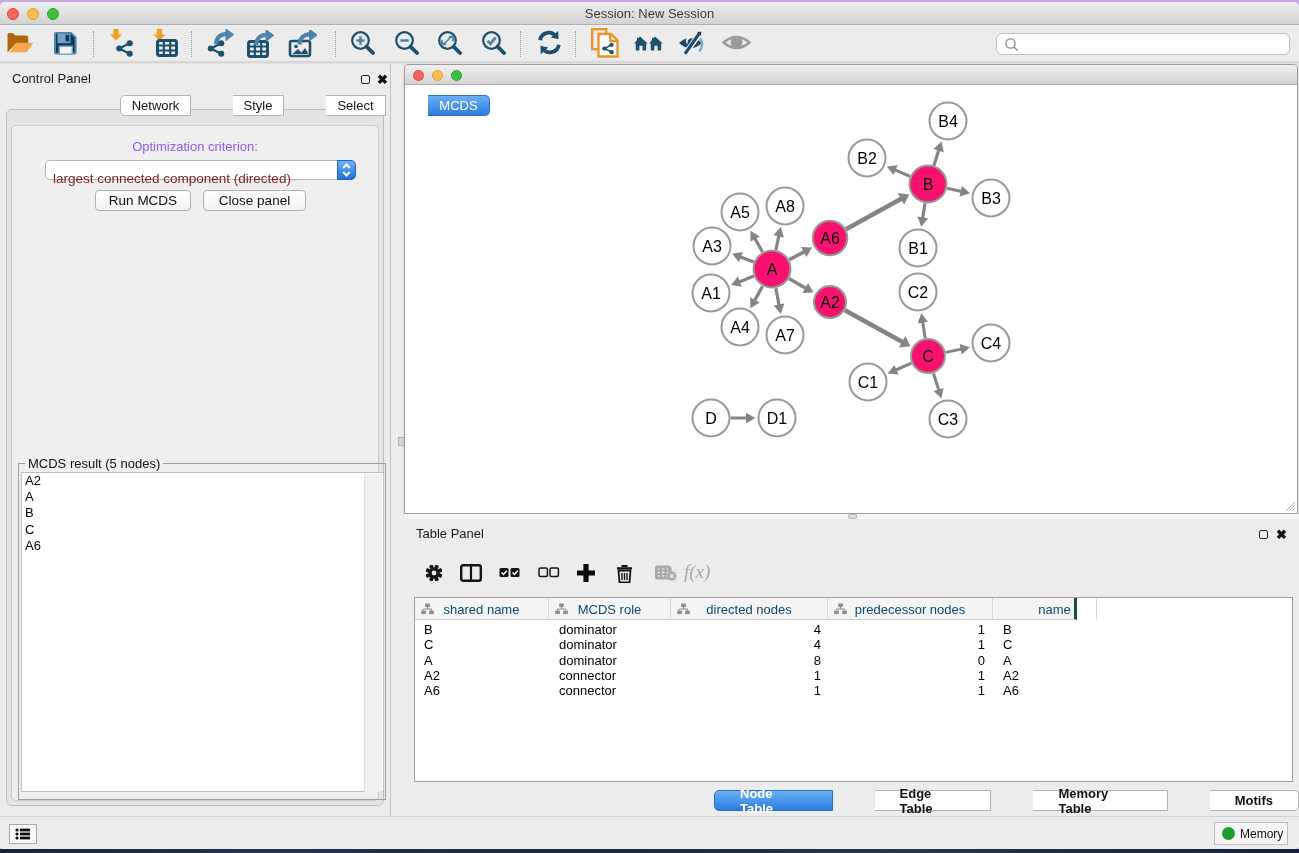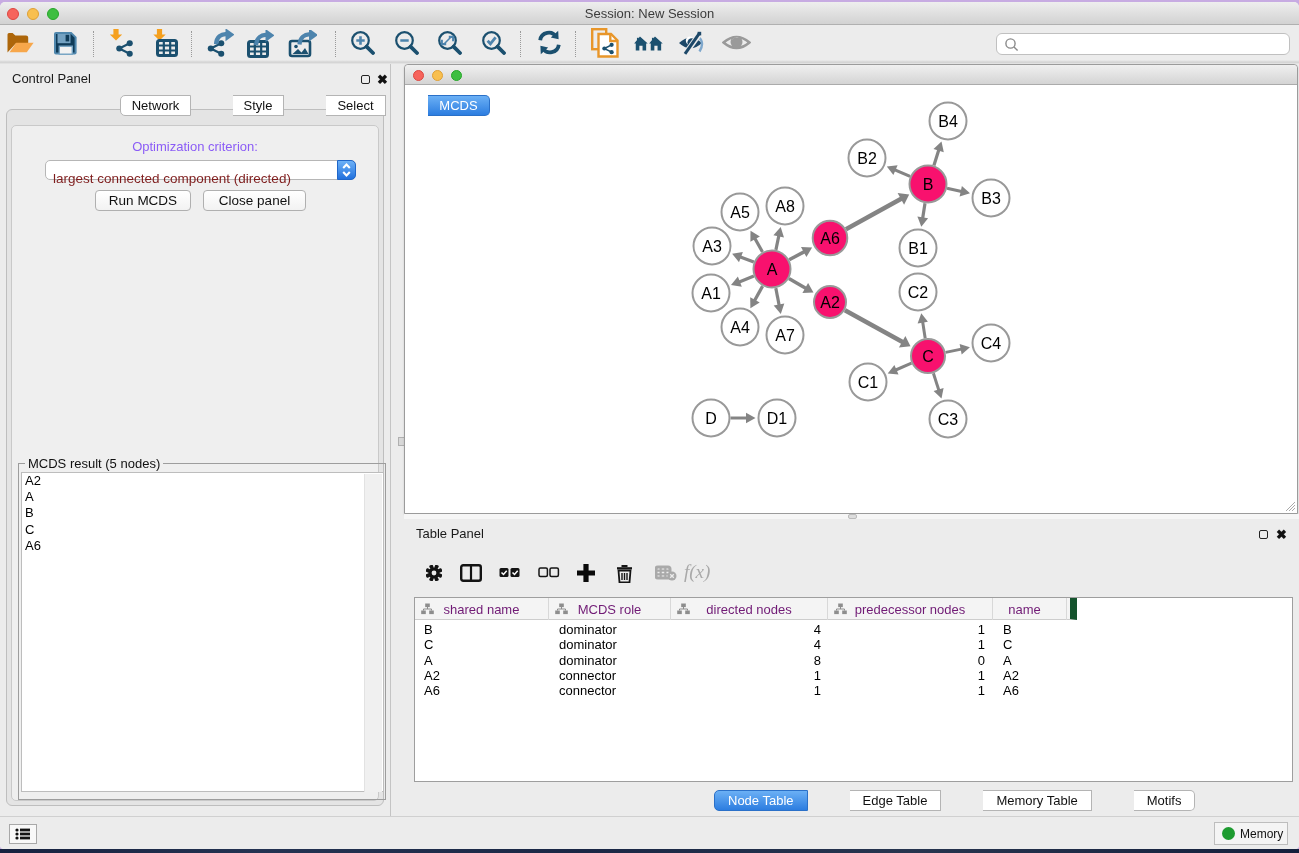--- a/index.html
+++ b/index.html
@@ -82,28 +82,28 @@
 
 #hsplit { position:absolute; left:404px; top:512px; width:895px; height:5px; background:#f6f6f6; }
 #hsplit .h { position:absolute; left:444px; top:0px; width:9px; height:5px; background:#ddd; border:1px solid #bbb; border-radius:2px;}
 
 #tpanel { position:absolute; left:404px; top:517px; width:895px; height:297px; background:#ececec; }
 #tpanel .hdr { position:absolute; left:12px; top:7px; font-size:13px; color:#1a1a1a; }
 #ttoolbar { position:absolute; left:10px; top:36px; height:30px; }
 #ttable { position:absolute; left:10px; top:78px; width:879px; height:185px;
   background:#fff; border:1px solid #9e9e9e; }
 #thead { position:absolute; left:0; top:0; width:662px; height:22px; background:#f4f4f4;
-  border-bottom:1px solid #cdcdcd; border-right:7px solid #14532d; font-size:13px; color:#701a75; }
+  border-bottom:1px solid #cdcdcd; border-right:3px solid #14532d; font-size:13px; color:#0c4a6e; }
 #thead .col { position:absolute; top:0; height:22px; border-right:1px solid #d8d8d8;
   display:flex; align-items:center; justify-content:center; }
 .trow { position:absolute; font-size:13px; color:#000; height:15.6px; line-height:15.6px; width:100%; }
 .trow span { position:absolute; }
 
 #btabs { left:268px; top:271px; }
-#btabs .s { padding:0 13px; }
+#btabs .s { padding:0 25px;font-weight:bold; }
 
 #statusbar { position:absolute; left:0; top:814px; width:100%; height:33px;
   background:#ececec; border-top:1px solid #d0d0d0; }
 #listbtn { position:absolute; left:9px; top:7px; width:28px; height:20px;
   background:#f8f8f8; border:1px solid #a8a8a8; }
 #membtn { position:absolute; right:11px; top:5px; width:74px; height:23px;
   background:#f4f4f4; border:1px solid #bdbdbd; font-size:12px; color:#111;
   display:flex; align-items:center; }
 #membtn .dot { width:13px; height:13px; border-radius:50%; background:#1d9b30; margin:0 5px 0 7px; }
 </style>
@@ -464,21 +464,21 @@
           </div>
           <div class="col" style="left:413px;width:165px;">
             <svg width="13" height="12" viewBox="0 0 13 12" style="position:absolute;left:6px;top:5px">
               <rect x="4.2" y="0.5" width="4.6" height="3.6" fill="#8d8d8d"></rect>
               <rect x="0.2" y="7.5" width="4.6" height="3.6" fill="#8d8d8d"></rect>
               <rect x="8.2" y="7.5" width="4.6" height="3.6" fill="#8d8d8d"></rect>
               <path d="M6.5 4 v2 M2.5 7.5 v-1.5 h8 v1.5" fill="none" stroke="#8d8d8d" stroke-width="1"></path>
             </svg>
             <span style="width:100%;text-align:center;">predecessor nodes</span>
           </div>
-          <div class="col" style="left:568px;width:84px;">
+          <div class="col" style="left:598px;width:84px;">
             <span style="width:100%;text-align:center;">name</span>
           </div>
       </div>
       <div class="trow" style="top:24.2px;">
           <span style="left:9px;">B</span>
           <span style="left:144px;">dominator</span>
           <span style="left:314px;width:92px;text-align:right;">4</span>
           <span style="left:478px;width:92px;text-align:right;">1</span>
           <span style="left:588px;">B</span>
         </div>

